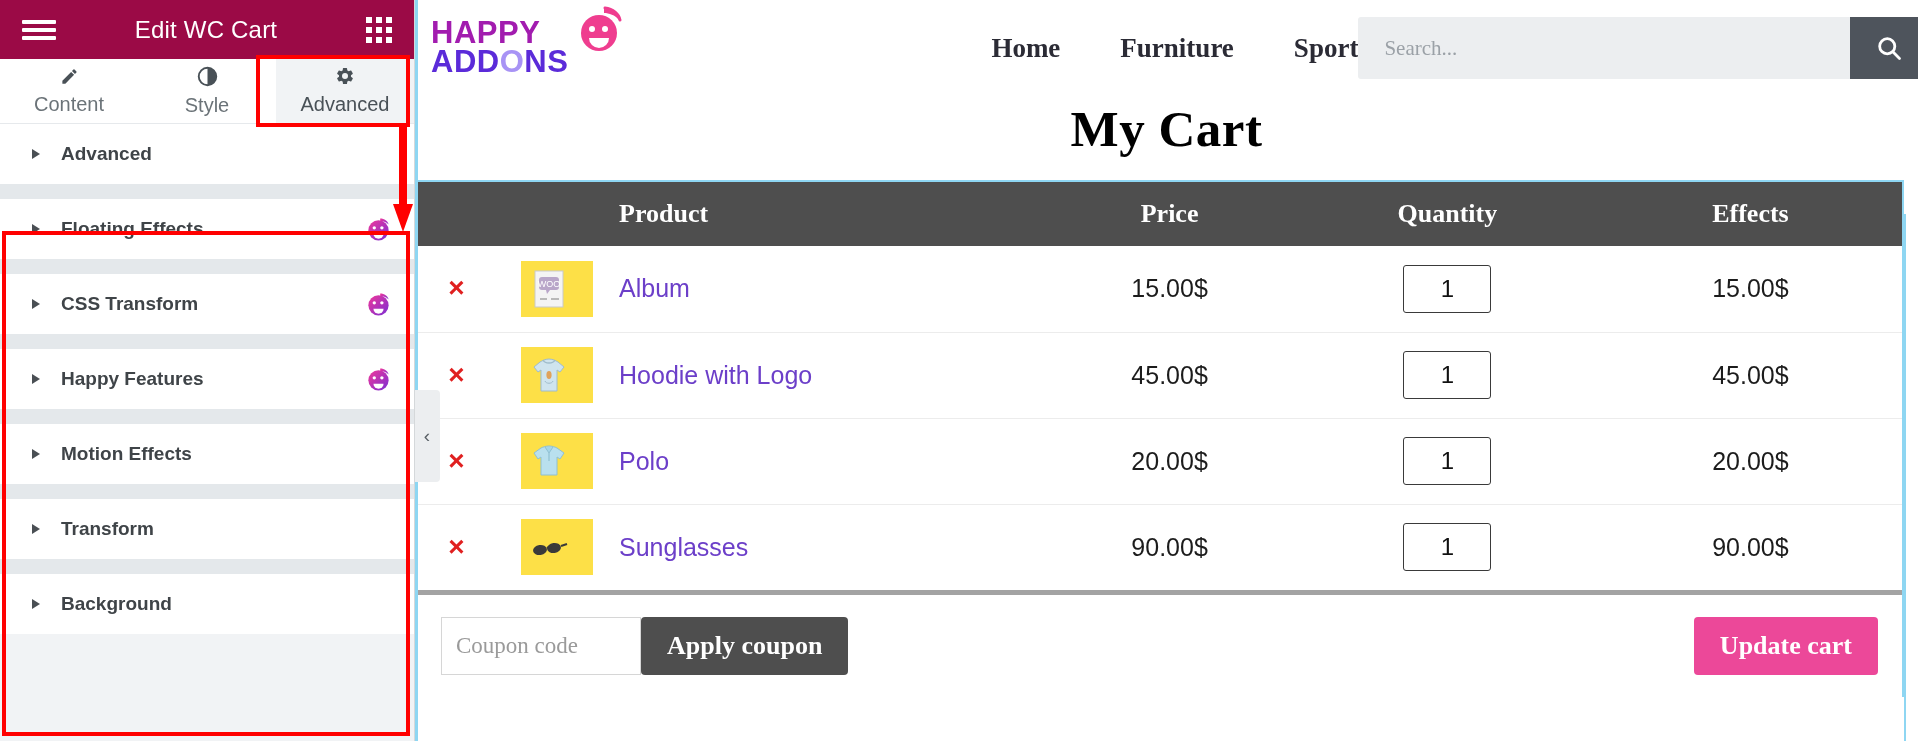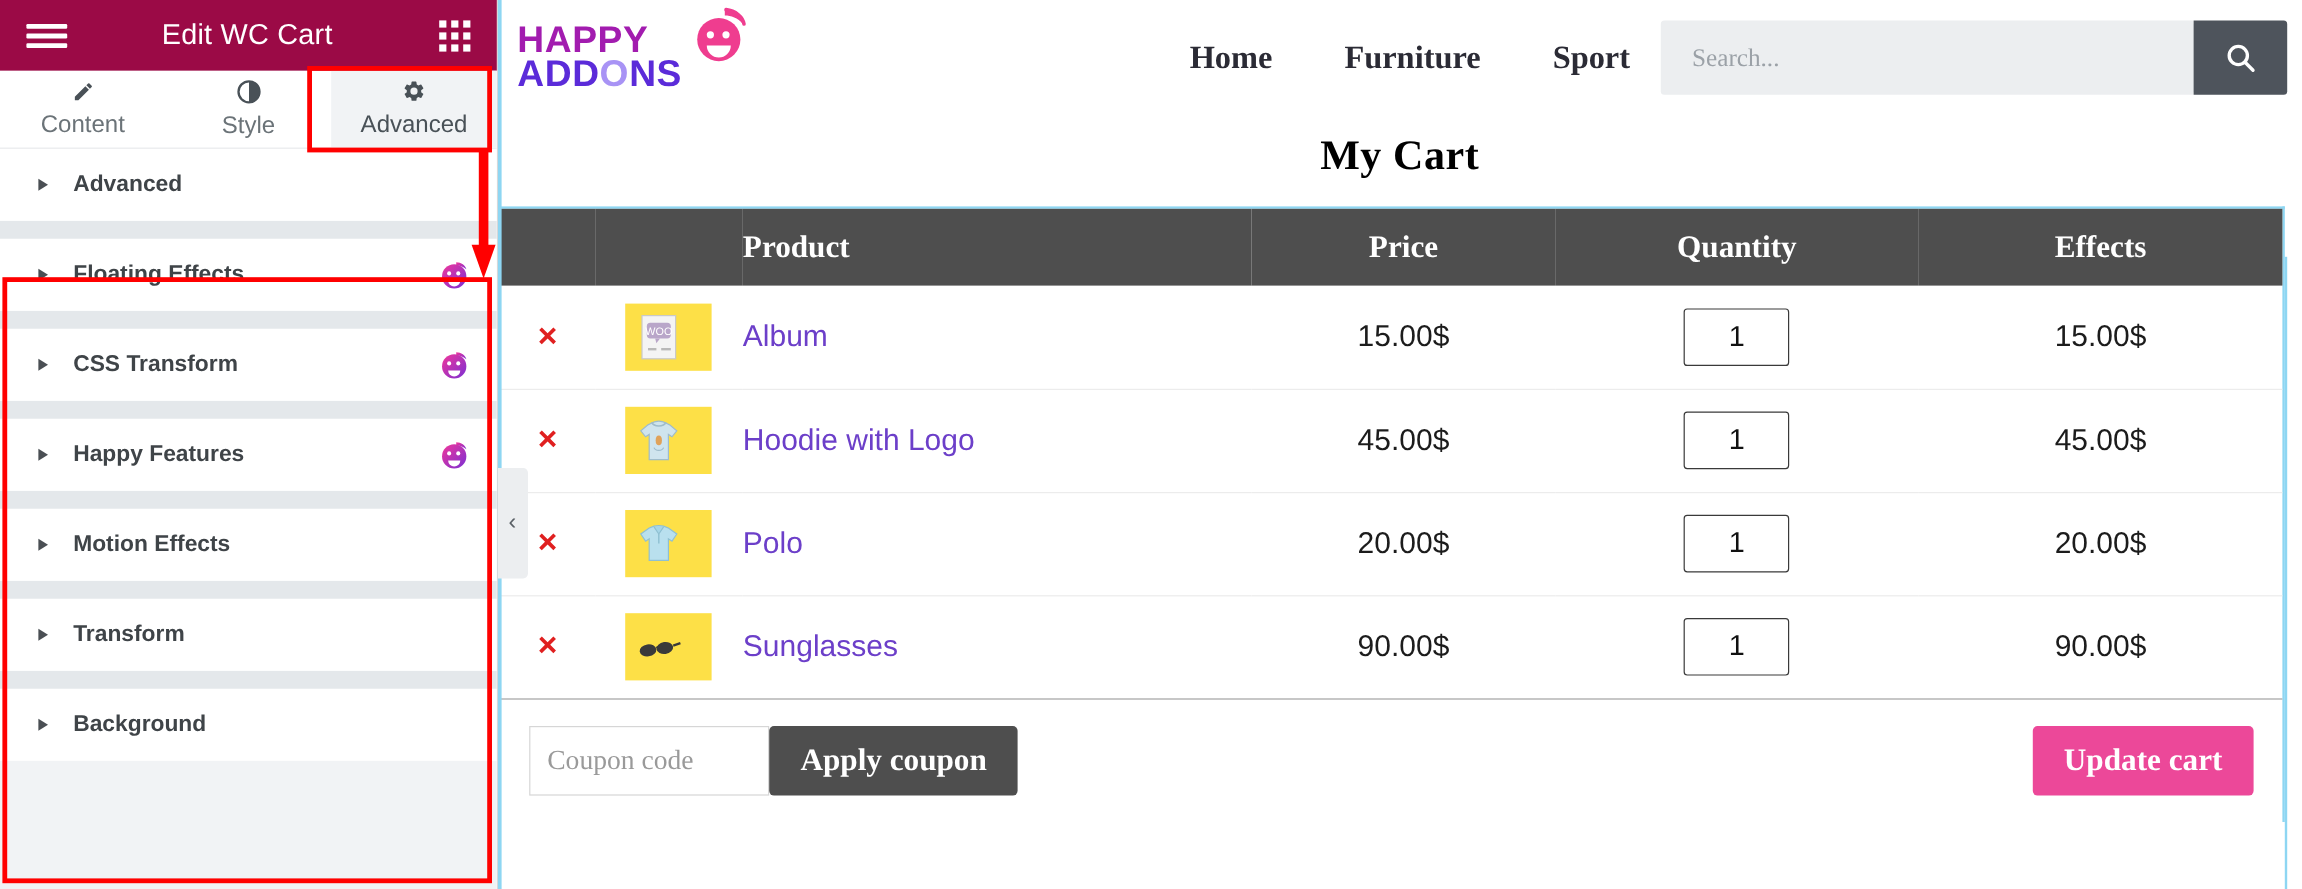--- a/index.html
+++ b/index.html
@@ -109,35 +109,35 @@
 
   .main-nav { display: flex; gap: 60px; margin-left: 415px; }
   .nav-link {
     font-family: "Liberation Serif", serif; font-size: 27px; font-weight: 700;
     color: #2b2b35; text-decoration: none; cursor: pointer;
   }
 
   .search-wrap { margin-left: auto; display: flex; height: 62px;
     margin-right: 12px; }
   .search-input {
-    width: 444px; background: #eceef0; border: none; outline: none;
+    width: 492px; background: #eceef0; border: none; outline: none;
     padding: 0 26px; font-size: 21px; color: #6d7379;
     font-family: "Liberation Serif", serif;
     border-radius: 3px 0 0 3px;
   }
   .search-input::placeholder { color: #9ba1a7; font-family:"Liberation Serif",serif; }
   .search-btn {
     width: 78px; background: #4e545c; border: none; cursor: pointer;
     display: flex; align-items: center; justify-content: center;
     border-radius: 0 3px 3px 0;
   }
 
   .cart-title {
-    font-family: "Liberation Serif", serif; font-size: 35px; font-weight: 700;
-    color: #000; text-align: center; margin: 14px 0 22px 0; letter-spacing: .5px;
+    font-family: "Liberation Serif", serif; font-size: 51px; font-weight: 700;
+    color: #000; text-align: center; margin: 4px 0 22px 0; letter-spacing: .5px;
   }
 
   .cart-box {
     margin: 0 14px 0 0; border: 2px solid #8ed6f2; border-bottom: none;
     background: #fff; position: relative;
   }
   table.cart { width: 100%; border-collapse: collapse; table-layout: fixed; }
   table.cart thead th {
     background: #4e4e4e; color: #fff;
     font-family: "Liberation Serif", serif; font-size: 26px; font-weight: 700;
@@ -166,21 +166,21 @@
   .prod-link { color: #6c3fc9; font-size: 25px; text-decoration: none; cursor: pointer; }
   td.c-price, td.c-sub { text-align: center; }
   td.c-qty { text-align: center; }
   .qty-input {
     width: 88px; height: 48px; border: 1px solid #3a3a3a; border-radius: 3px;
     text-align: center; font-size: 24px; color: #111; background: #fff;
     outline: none; font-family: "Liberation Sans", sans-serif;
   }
 
   .coupon-row {
-    border-top: 1px solid #a3a3a3; display: flex; align-items: center;
+    border-top: 5px solid #a3a3a3; display: flex; align-items: center;
     padding: 22px 24px; gap: 0;
   }
   .coupon-input {
     width: 200px; height: 58px; border: 1px solid #d6d6d6; background: #fff;
     padding: 0 14px; font-size: 23px; font-family: "Liberation Serif", serif;
     color: #8d8d8d; outline: none;
   }
   .coupon-input::placeholder { color: #9a9a9a; font-family:"Liberation Serif",serif; }
   .apply-coupon-btn {
     height: 58px; background: #4e4e4e; color: #fff; border: none; cursor: pointer;

